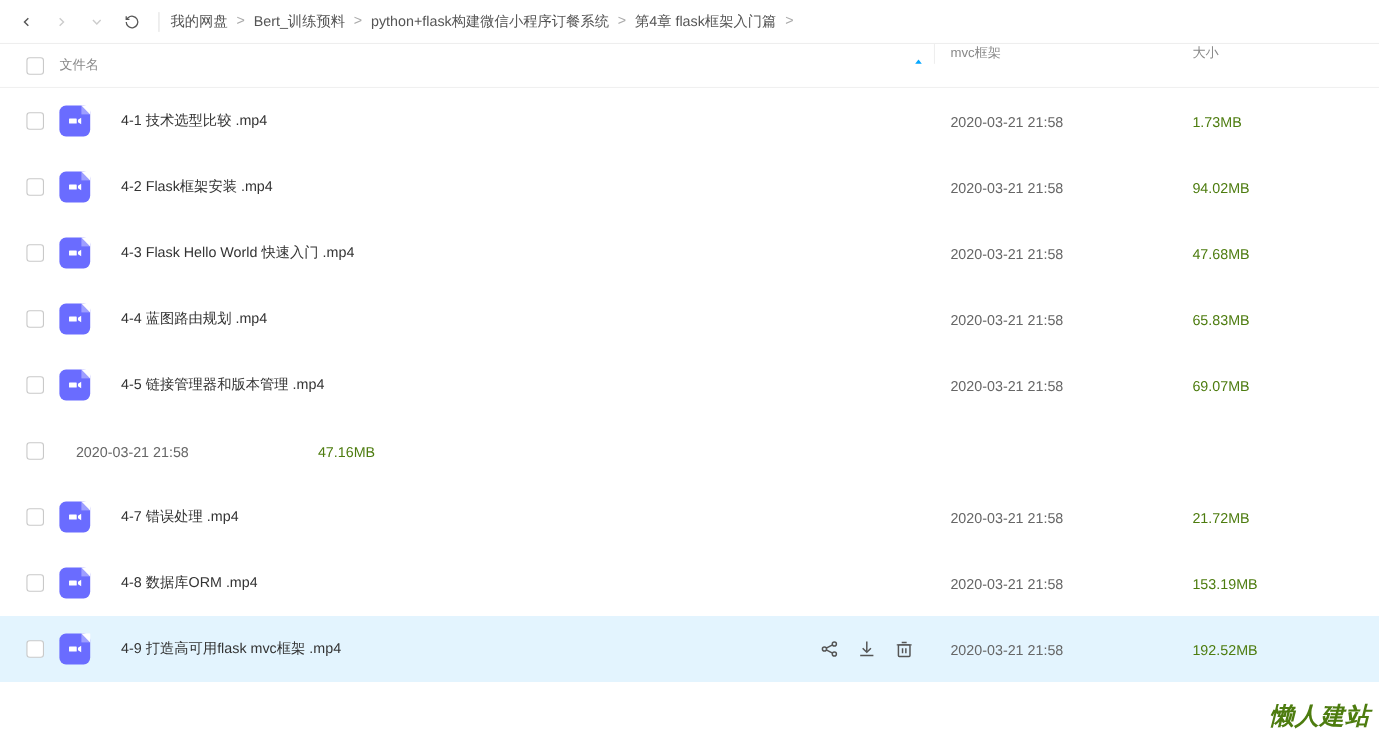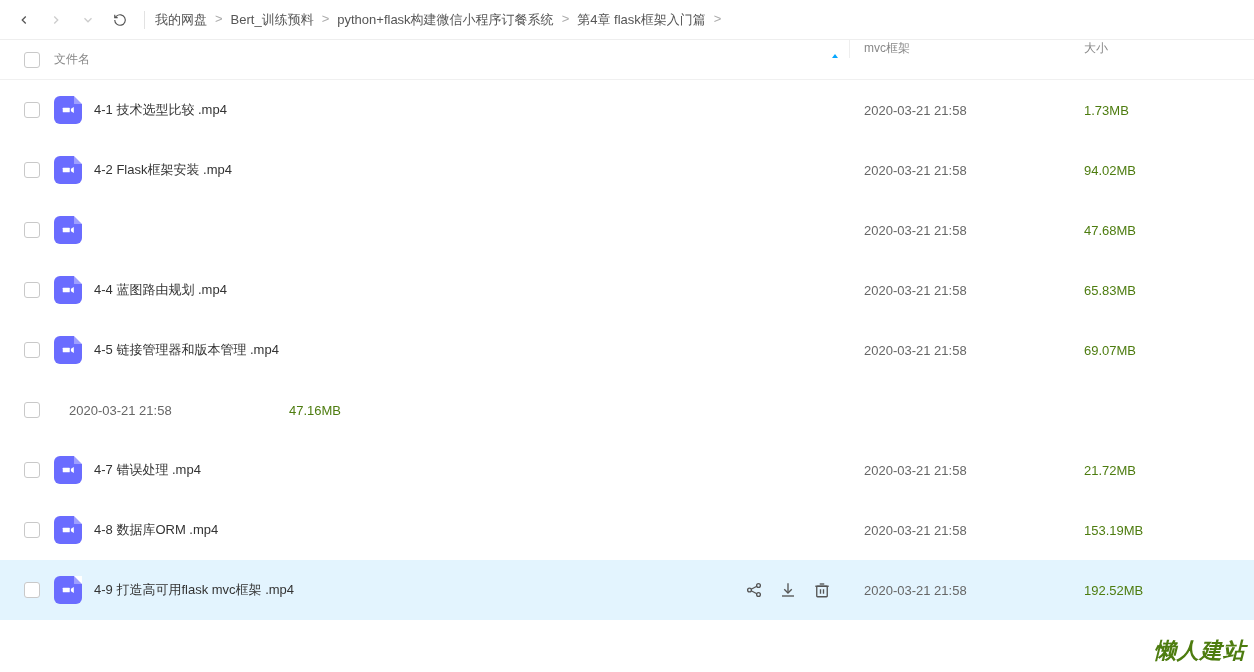--- a/index.html
+++ b/index.html
@@ -70,21 +70,21 @@
     color:#fff; flex:none; margin-right:12px;
     position:relative;
   }
   .file-icon::before{
     content:""; position:absolute; top:0; right:0;
     width:0;height:0;
     border-top:8px solid #fff;
     border-left:8px solid rgba(255,255,255,.35);
   }
   .file-icon svg{width:14px;height:14px;}
-  .fname { color:#333; font-size:13px; white-space:nowrap; overflow:hidden; text-overflow:ellipsis; }
+  .fname { color:#333; font-size:13px; white-space:nowrap; overflow:hidden; text-overflow:ellipsis;margin-left:16px; }
   .date { color:#666; font-size:13px; }
   .size { color:#4d7c0f; font-size:13px; }
   .chk {
     width:16px;height:16px;border:1px solid #c9c9c9;border-radius:3px;
     background:#fff; display:inline-block; cursor:pointer;
   }
   .row-actions { display:none; align-items:center; gap:16px; margin-right:18px; color:#555; }
   .row.selected .row-actions { display:flex; }
   .row-actions span { cursor:pointer; display:flex; align-items:center; }
   .row-actions svg { width:18px; height:18px; }
@@ -190,20 +190,21 @@
       <div class="col-check">
         <span class="chk"></span>
       </div>
       <div class="col-name">
         <span class="file-icon">
           <svg viewBox="0 0 24 24" fill="#fff">
             <rect x="3" y="8" width="12" height="8" rx="1"></rect>
             <polygon points="17,10 22,7 22,17 17,14"></polygon>
           </svg>
         </span>
+        <span class="fname">4-3 Flask Hello World 快速入门  .mp4</span>
         <div style="flex:1"></div>
       </div>
       <div class="col-separator" style="background:transparent"></div>
       <div class="col-date"><span class="date">2020-03-21 21:58</span></div>
       <div class="col-size"><span class="size">47.68MB</span></div>
     </div>
     <div class="row">
       <div class="col-check">
         <span class="chk"></span>
       </div>

